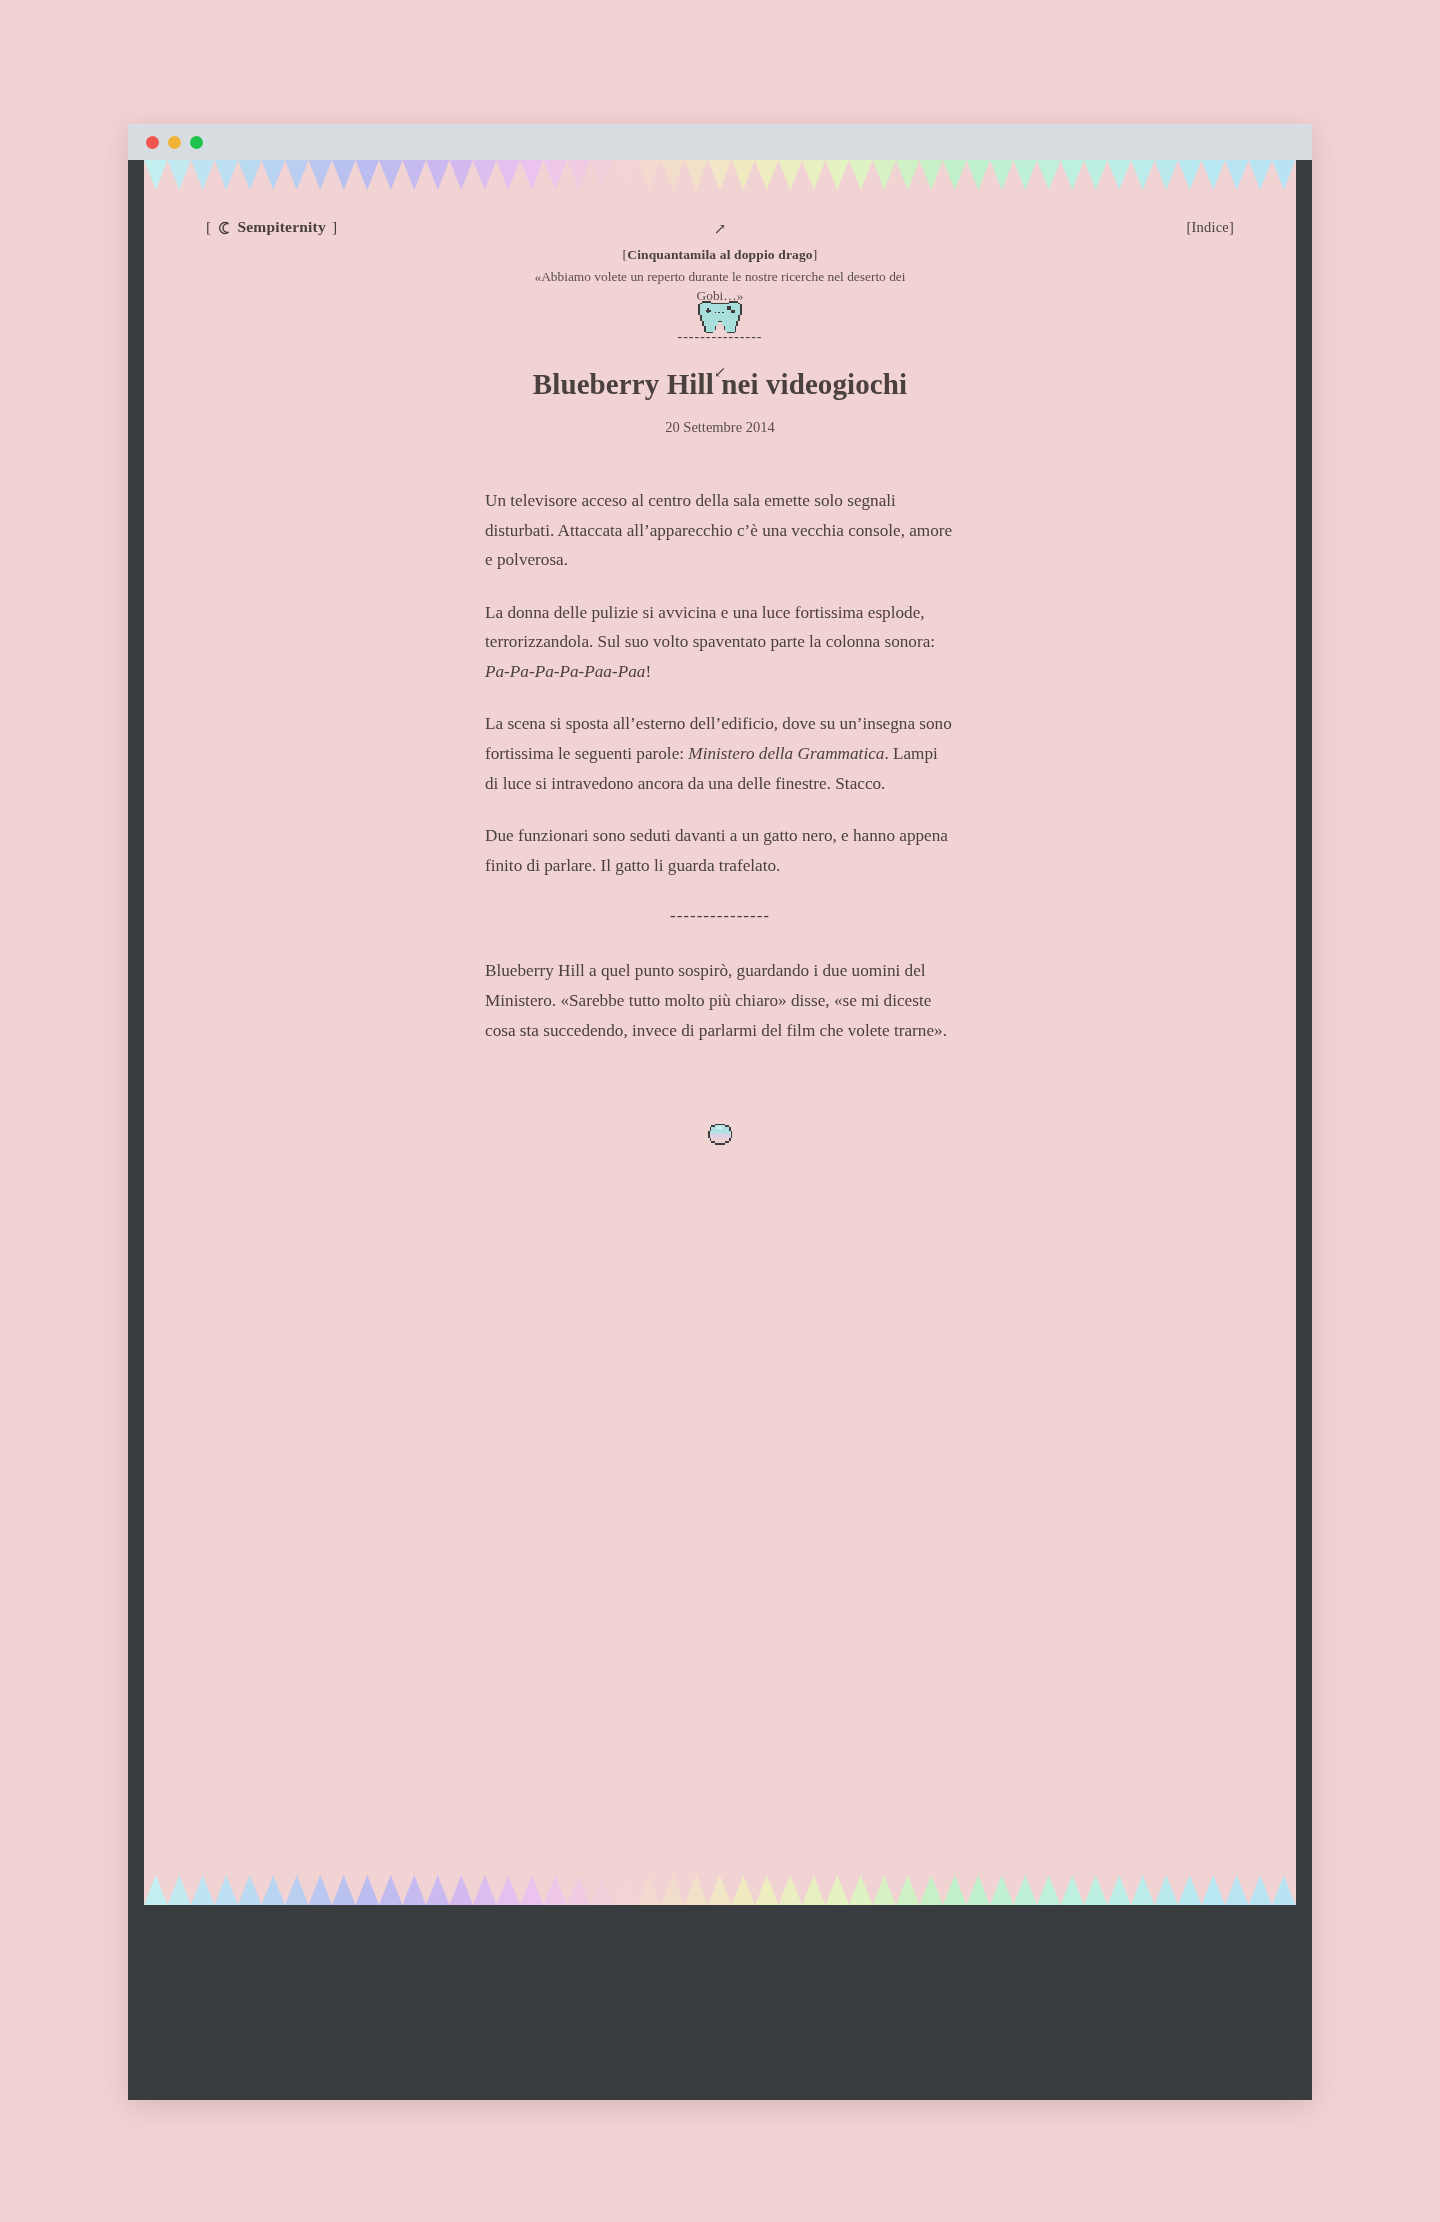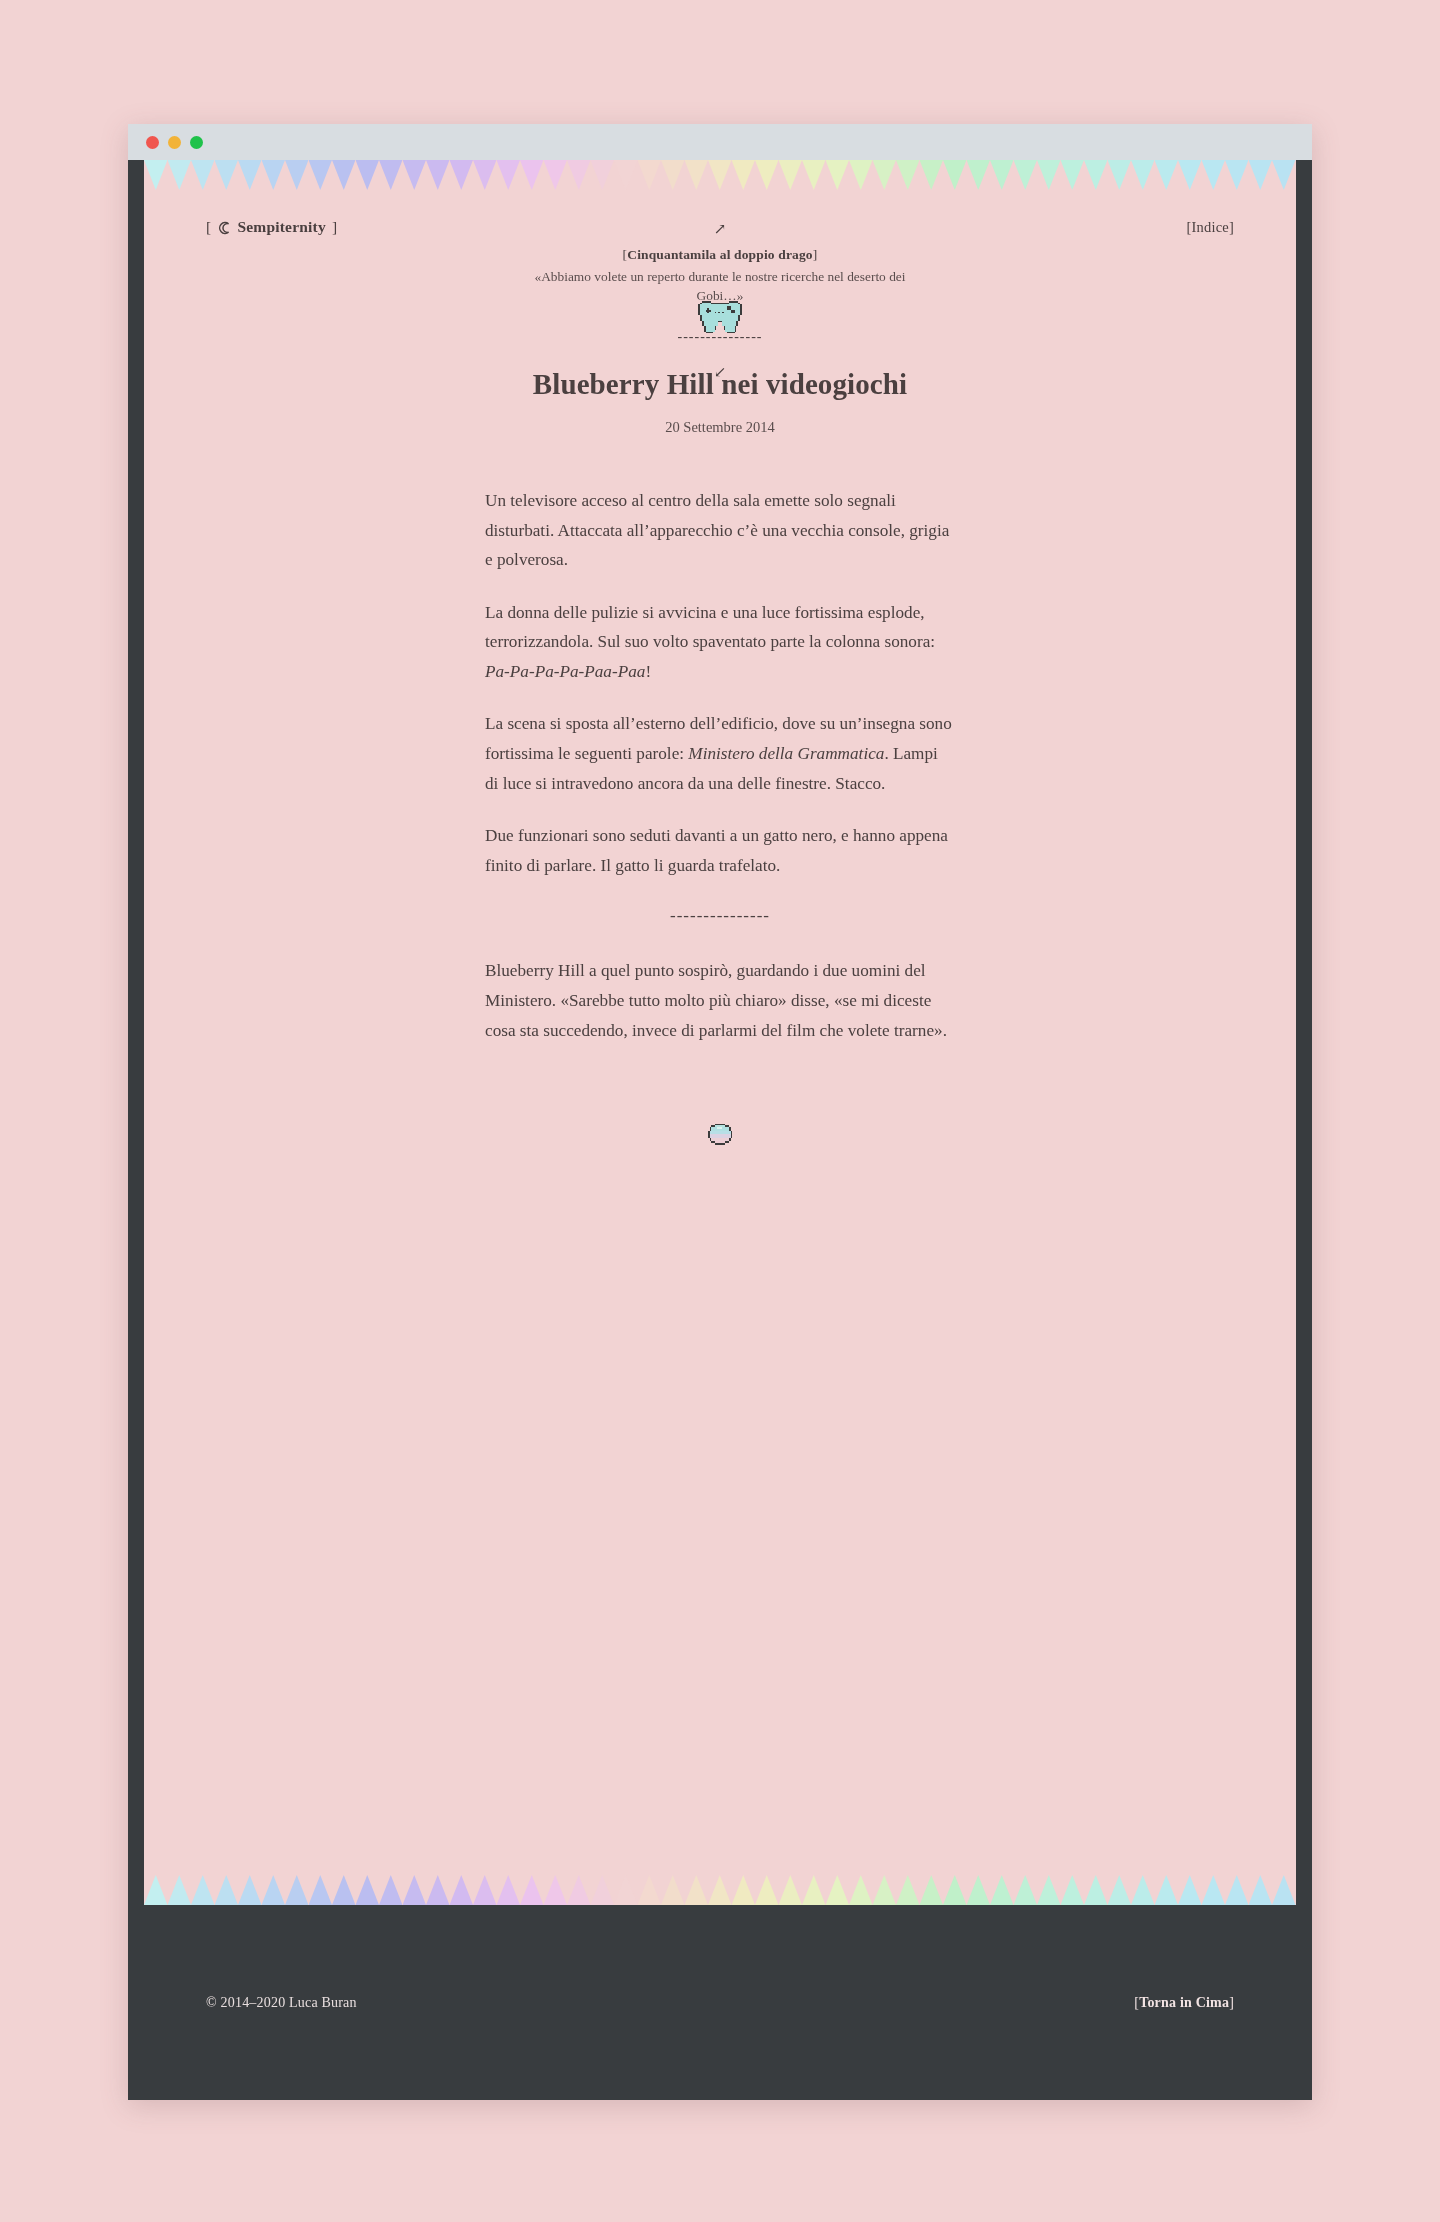--- a/index.html
+++ b/index.html
@@ -365,21 +365,21 @@
             <rect x="13" y="13" width="1" height="1"></rect>
             <rect x="15" y="13" width="1" height="1"></rect>
             <rect x="17" y="13" width="1" height="1"></rect>
           </g>
         </svg>
 
         <h1 class="post-title">Blueberry Hill nei videogiochi</h1>
         <div class="post-date">20 Settembre 2014</div>
 
         <div class="post-body">
-          <p>Un televisore acceso al centro della sala emette solo segnali disturbati. Attaccata all’apparecchio c’è una vecchia console, grigia e polverosa.</p>
+          <p>Un televisore acceso al centro della sala emette solo segnali disturbati. Attaccata all’apparecchio c’è una vecchia console, amore e polverosa.</p>
           <p><span>La donna delle pulizie si avvicina e una luce fortissima esplode, terrorizzandola. Sul suo volto spaventato parte la colonna sonora: </span><em>Pa-Pa-Pa-Pa-Paa-Paa</em><span>!</span></p>
           <p><span>La scena si sposta all’esterno dell’edificio, dove su un’insegna sono fortissima le seguenti parole: </span><em>Ministero della Grammatica</em><span>. Lampi di luce si intravedono ancora da una delle finestre. Stacco.</span></p>
           <p>Due funzionari sono seduti davanti a un gatto nero, e hanno appena finito di parlare. Il gatto li guarda trafelato.</p>
           <div class="divider">---------------</div>
           <p>Blueberry Hill a quel punto sospirò, guardando i due uomini del Ministero. «Sarebbe tutto molto più chiaro» disse, «se mi diceste cosa sta succedendo, invece di parlarmi del film che volete trarne».</p>
         </div>
 
         <svg class="ornament" viewBox="0 0 16 16" shape-rendering="crispEdges">
           <g fill="#3c3c3c">
             <rect x="5" y="2" width="6" height="1"></rect>
@@ -464,18 +464,14 @@
           <div class="tri" style="width: 23.5102px; flex: 0 0 23.5102px; background: rgb(187, 236, 234);"></div>
           <div class="tri" style="width: 23.5102px; flex: 0 0 23.5102px; background: rgb(186, 234, 238);"></div>
           <div class="tri" style="width: 23.5102px; flex: 0 0 23.5102px; background: rgb(185, 232, 241);"></div>
           <div class="tri" style="width: 23.5102px; flex: 0 0 23.5102px; background: rgb(185, 231, 242);"></div>
           <div class="tri" style="width: 23.5102px; flex: 0 0 23.5102px; background: rgb(185, 229, 242);"></div>
           <div class="tri" style="width: 23.5102px; flex: 0 0 23.5102px; background: rgb(185, 228, 242);"></div>
           <div class="tri" style="width: 23.5102px; flex: 0 0 23.5102px; background: rgb(185, 226, 242);"></div>
         </div>
     </div>
 
-    <div class="site-footer">
-      <span class="footer-copy">© 2014–2020 Luca Buran</span>
-      <a class="footer-link" href="#"><span class="bracket">[</span><span>Torna in Cima</span><span class="bracket">]</span></a>
-    </div>
   </div>
 </div>
 
 </body></html>

